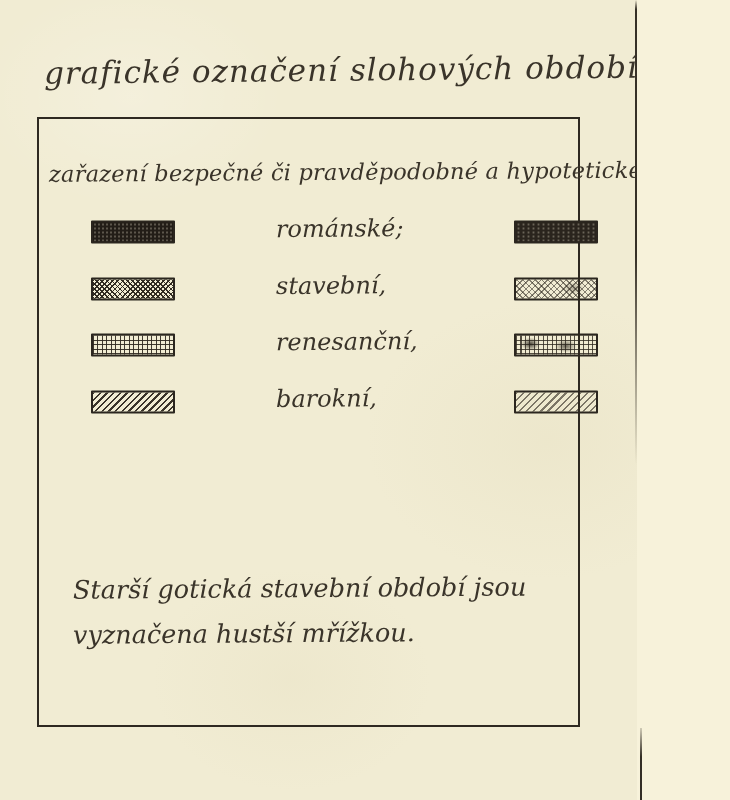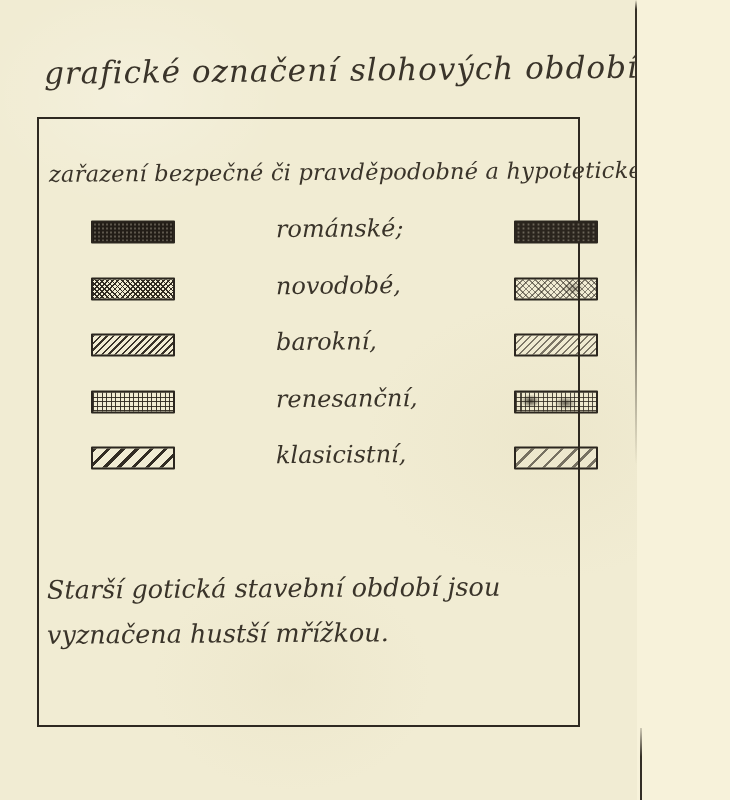--- a/index.html
+++ b/index.html
@@ -114,21 +114,21 @@
   }
   [data-pattern="stipple-dark"]{
     background-image:radial-gradient(rgba(55,47,36,.95) .8px, transparent 1.05px);
     background-size:3.2px 3.2px;
   }
   [data-pattern="stipple-light"]{
     background-image:radial-gradient(rgba(55,47,36,.75) .8px, transparent 1.05px);
     background-size:3.5px 3.5px;
   }
 
-  .note{position:absolute;left:8px;top:447px;width:480px;}
+  .note{position:absolute;left:34px;top:447px;width:480px;}
   .note-line{
     font-style:italic;font-size:25.5px;color:var(--ink);
     line-height:45px;white-space:nowrap;transform:rotate(-0.4deg);
   }
 </style>
 </head>
 <body>
 
 <div class="page">
 
@@ -139,37 +139,32 @@
     <div class="legend-header">zařazení bezpečné či pravděpodobné a hypotetické</div>
 
     <div class="legend-rows">
         <div class="legend-row">
           <span class="swatch left" data-pattern="solid-dark"></span>
           <span class="row-label">románské;</span>
           <span class="swatch right" data-pattern="solid-light"></span>
         </div>
         <div class="legend-row">
           <span class="swatch left" data-pattern="crosshatch-dark"></span>
-          <span class="row-label">novodobé,</span>
+          <span class="row-label">stavební,</span>
           <span class="swatch right" data-pattern="crosshatch-light"></span>
-        </div>
-        <div class="legend-row">
-          <span class="swatch left" data-pattern="hatch-fine-dark"></span>
-          <span class="row-label">barokní,</span>
-          <span class="swatch right" data-pattern="hatch-fine-light"></span>
         </div>
         <div class="legend-row">
           <span class="swatch left" data-pattern="grid-dark"></span>
           <span class="row-label">renesanční,</span>
           <span class="swatch right" data-pattern="grid-light"></span>
         </div>
         <div class="legend-row">
-          <span class="swatch left" data-pattern="hatch-wide-dark"></span>
-          <span class="row-label">klasicistní,</span>
-          <span class="swatch right" data-pattern="hatch-wide-light"></span>
+          <span class="swatch left" data-pattern="hatch-fine-dark"></span>
+          <span class="row-label">barokní,</span>
+          <span class="swatch right" data-pattern="hatch-fine-light"></span>
         </div>
       </div>
 
     <div class="note">
       <div class="note-line">Starší gotická stavební období jsou</div>
       <div class="note-line">vyznačena hustší mřížkou.</div>
     </div>
 
   </div>
 

